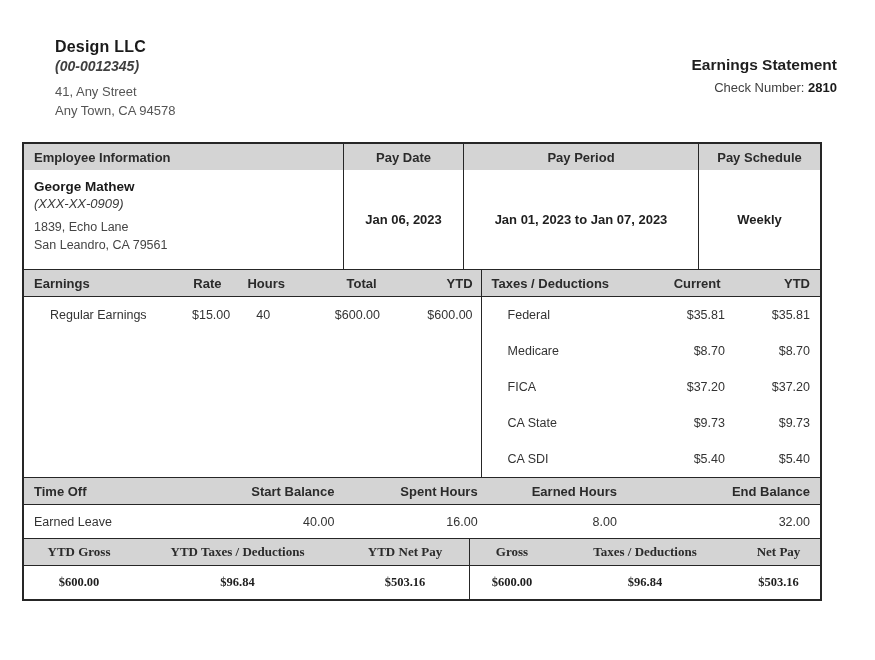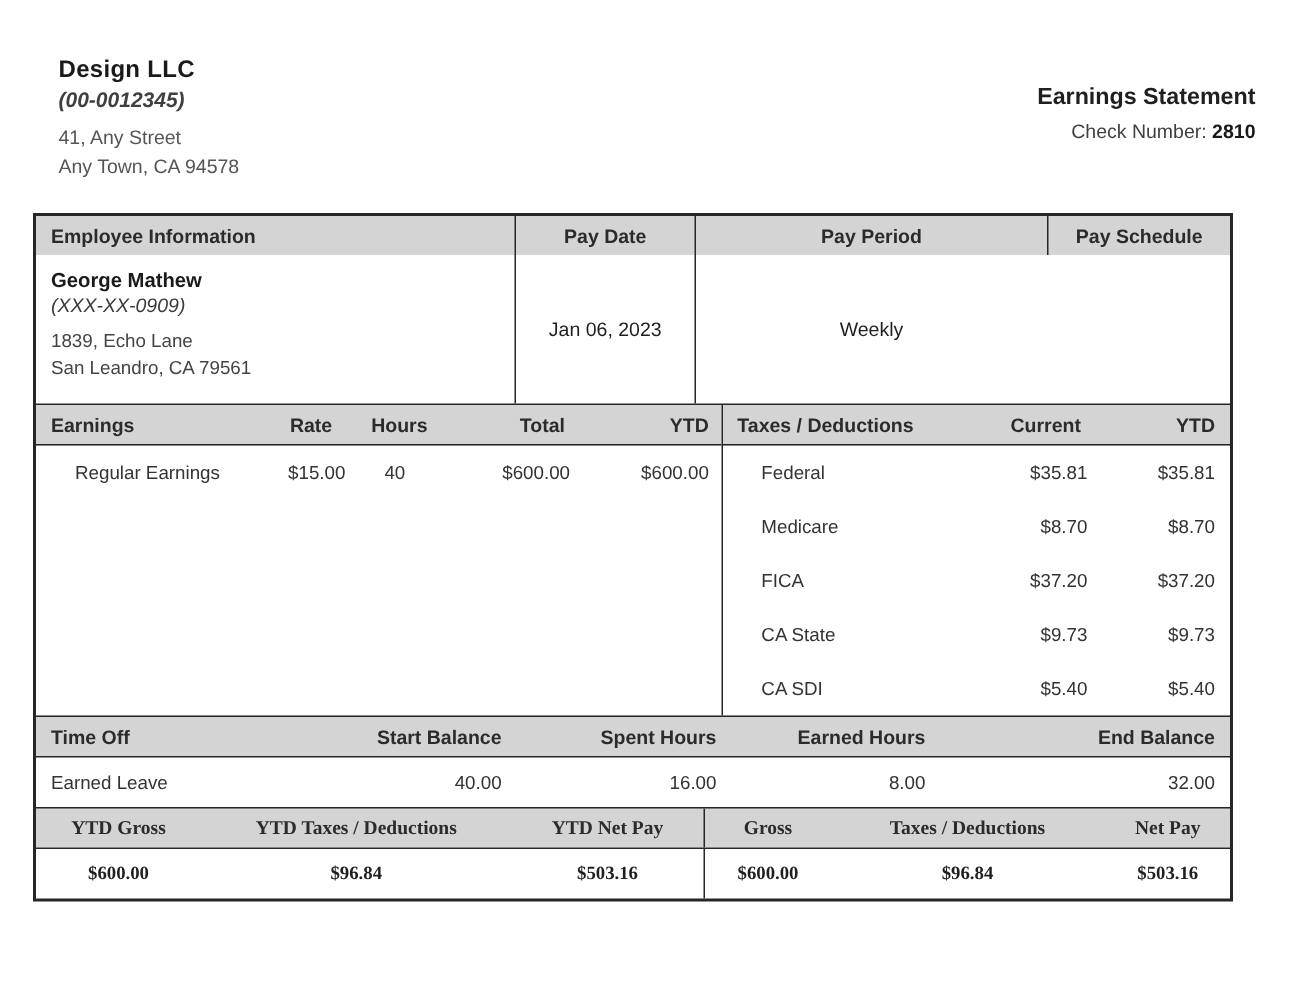--- a/index.html
+++ b/index.html
@@ -5,21 +5,21 @@
   * { box-sizing: border-box; margin: 0; padding: 0; }
   html, body { width: 875px; height: 660px; }
   body {
     font-family: "Liberation Sans", sans-serif;
     background: #ffffff;
     position: relative;
     color: #222;
   }
 
   
-  .company-block { position: absolute; left: 39px; top: 38px; }
+  .company-block { position: absolute; left: 55px; top: 38px; }
   .company-name { font-size: 16px; font-weight: bold; color: #1a1a1a; letter-spacing: .2px; }
   .company-ein { font-size: 14px; font-style: italic; color: #3f3f3f; margin-top: 2px; font-weight: bold; }
   .company-addr { font-size: 13px; color: #555; margin-top: 9px; line-height: 1.45; }
 
   .statement-block { position: absolute; right: 38px; top: 56px; text-align: right; }
   .statement-title { font-size: 15.5px; font-weight: bold; color: #1f1f1f; }
   .check-line { font-size: 13px; color: #3f3f3f; margin-top: 6px; }
   .check-line b { color: #1a1a1a; }
 
   
@@ -31,21 +31,21 @@
   .gray { background: #d4d4d4; }
   .hdr-cell { font-size: 13px; font-weight: bold; color: #2b2b2b; }
   .row + .row, .sec { border-top: 1.5px solid #262626; }
 
   
   .sec1 { display: grid; grid-template-columns: 319px 120px 235px 122px; }
   .sec1 > div + div { border-left: 1.5px solid #262626; }
   .sec1.head > div { height: 26px; display: flex; align-items: center; justify-content: center; }
   .sec1.head > div:first-child { justify-content: flex-start; padding-left: 10px; }
   .sec1.body > div { height: 99px; display: flex; align-items: center; justify-content: center;
-                     font-size: 13px; font-weight: normal; color: #1f1f1f; }
+                     font-size: 13px; font-weight: bold; color: #1f1f1f; }
   .emp-cell { flex-direction: column; align-items: flex-start !important; justify-content: flex-start !important;
               padding: 9px 10px; font-weight: normal !important; }
   .emp-name { font-size: 13.5px; font-weight: bold; color: #1a1a1a; }
   .emp-ssn { font-size: 13px; font-style: italic; color: #3a3a3a; margin-top: 2px; }
   .emp-addr { font-size: 12.5px; color: #444; margin-top: 8px; line-height: 1.4; }
 
   
   .sec2 { display: flex; border-top: 1.5px solid #262626; }
   .pane-left { width: 458px; }
   .pane-right { width: 340.5px; border-left: 1.5px solid #262626; }
@@ -98,20 +98,21 @@
   <div class="sec1 body">
     <div class="emp-cell">
       <div class="emp-name">George Mathew</div>
       <div class="emp-ssn">(XXX-XX-0909)</div>
       <div class="emp-addr">
         <div>1839, Echo Lane</div>
         <div>San Leandro, CA 79561</div>
       </div>
     </div>
     <div>Jan 06, 2023</div>
+    <div>Jan 01, 2023 to Jan 07, 2023</div>
     <div>Weekly</div>
   </div>
 
   <div class="sec2">
     <div class="pane-left">
       <div class="pane-head earn-grid gray">
         <div class="hdr-cell cell-l">Earnings</div>
         <div class="hdr-cell cell-r">Rate</div>
         <div class="hdr-cell cell-l2">Hours</div>
         <div class="hdr-cell cell-r">Total</div>

